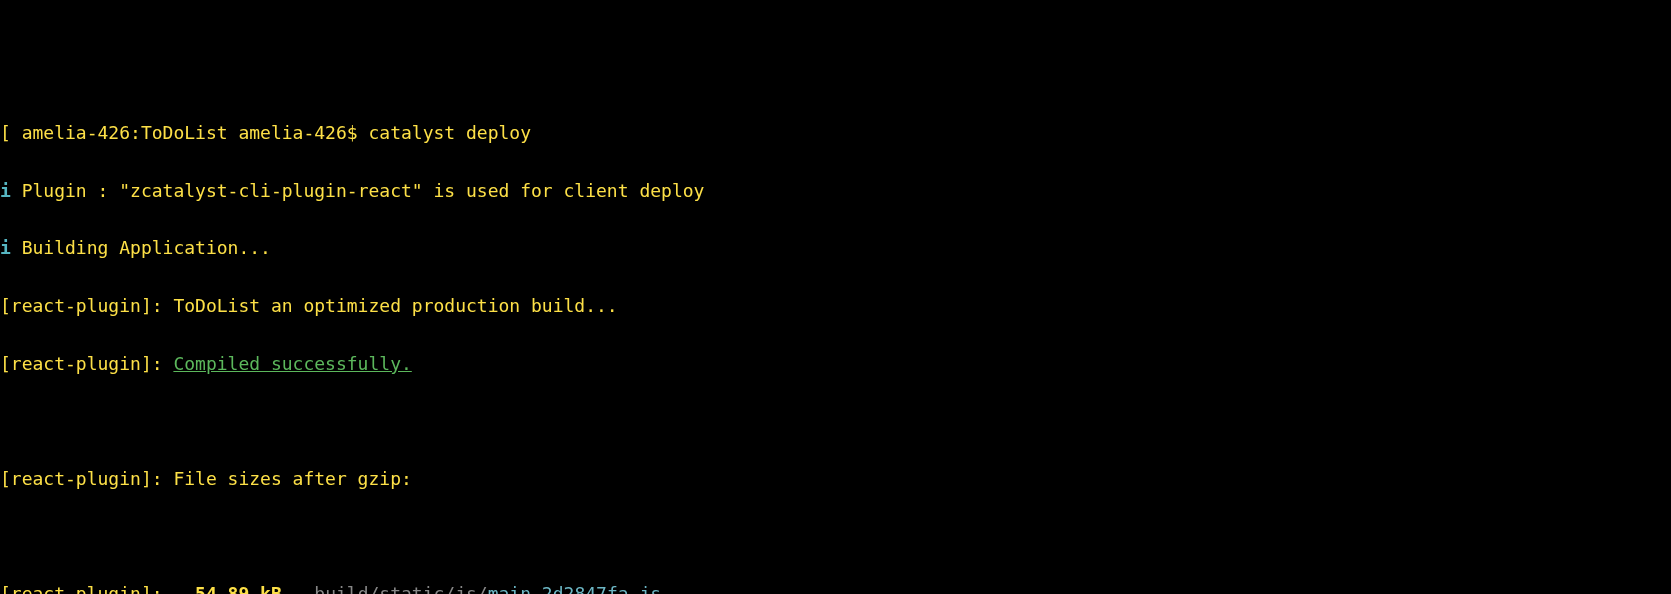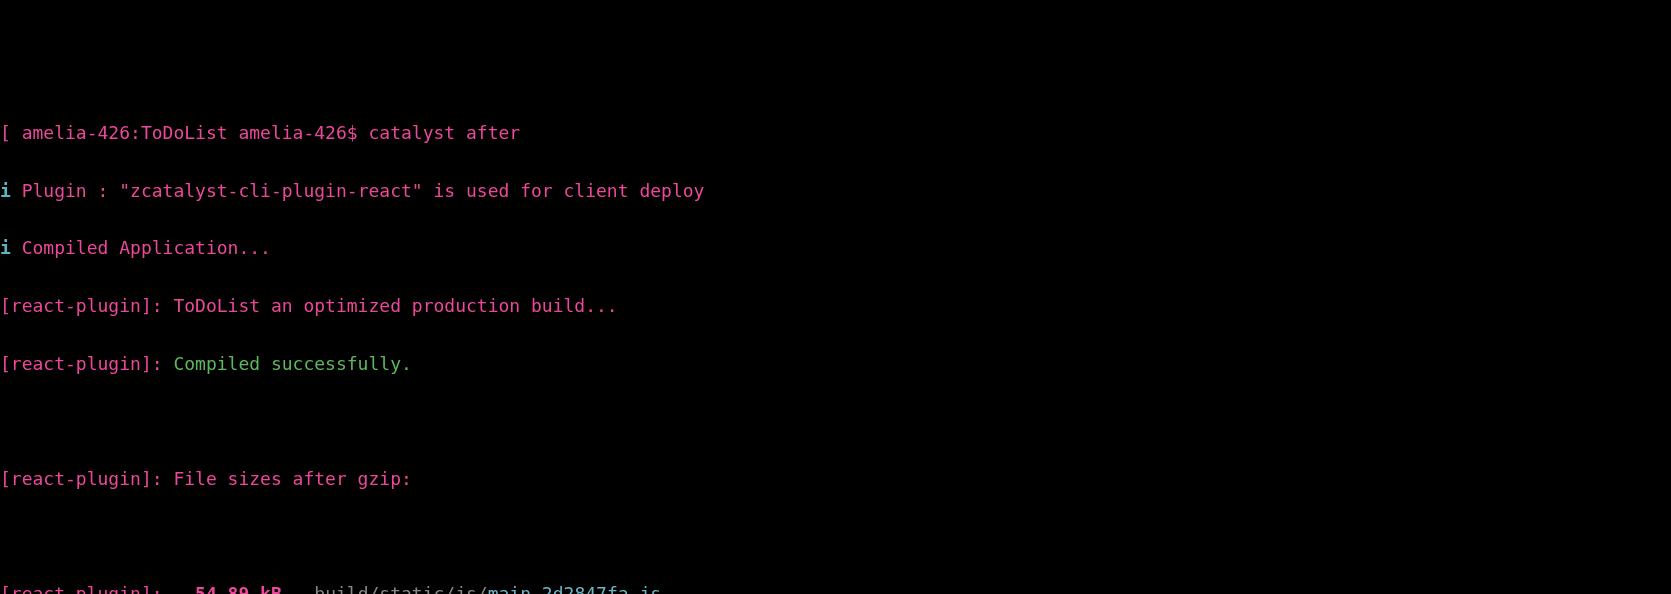--- a/index.html
+++ b/index.html
@@ -17,46 +17,47 @@
       width: 1671px;
       height: 594px;
       overflow: hidden;
       white-space: pre;
     }
     .line {
       display: block;
     }
     .green {
       color: #5cb85c;
+      text-decoration: underline;
     }
     .white {
-      color: #ec4899;
+      color: #fde047;
     }
     .dim {
       color: #888888;
     }
     .teal {
       color: #6cb6c4;
     }
     .bold {
       font-weight: bold;
     }
     .info-icon {
       color: #56b6c2;
       font-weight: bold;
     }
   </style>
 </head>
 <body>
 
 
 
-<div class="line"><span class="white">[ amelia-426:ToDoList amelia-426$ </span><span class="white">catalyst after</span></div>
+<div class="line"><span class="white">[ amelia-426:ToDoList amelia-426$ </span><span class="white">catalyst deploy</span></div>
 <div class="line"><span class="info-icon">i</span><span class="white"> Plugin : "zcatalyst-cli-plugin-react" is used for client deploy</span></div>
-<div class="line"><span class="info-icon">i</span><span class="white"> Compiled Application...</span></div>
+<div class="line"><span class="info-icon">i</span><span class="white"> Building Application...</span></div>
 <div class="line"><span class="white">[react-plugin]: ToDoList an optimized production build...</span></div>
 <div class="line"><span class="white">[react-plugin]: </span><span class="green">Compiled successfully.</span></div>
 <div class="line"> </div>
 <div class="line"><span class="white">[react-plugin]: File sizes after gzip:</span></div>
 <div class="line"> </div>
 <div class="line"><span class="white">[react-plugin]:   </span><span class="white bold">54.89 kB</span><span class="dim">   build/static/js/</span><span class="teal">main.2d2847fa.js</span></div>
 
 
 
 

